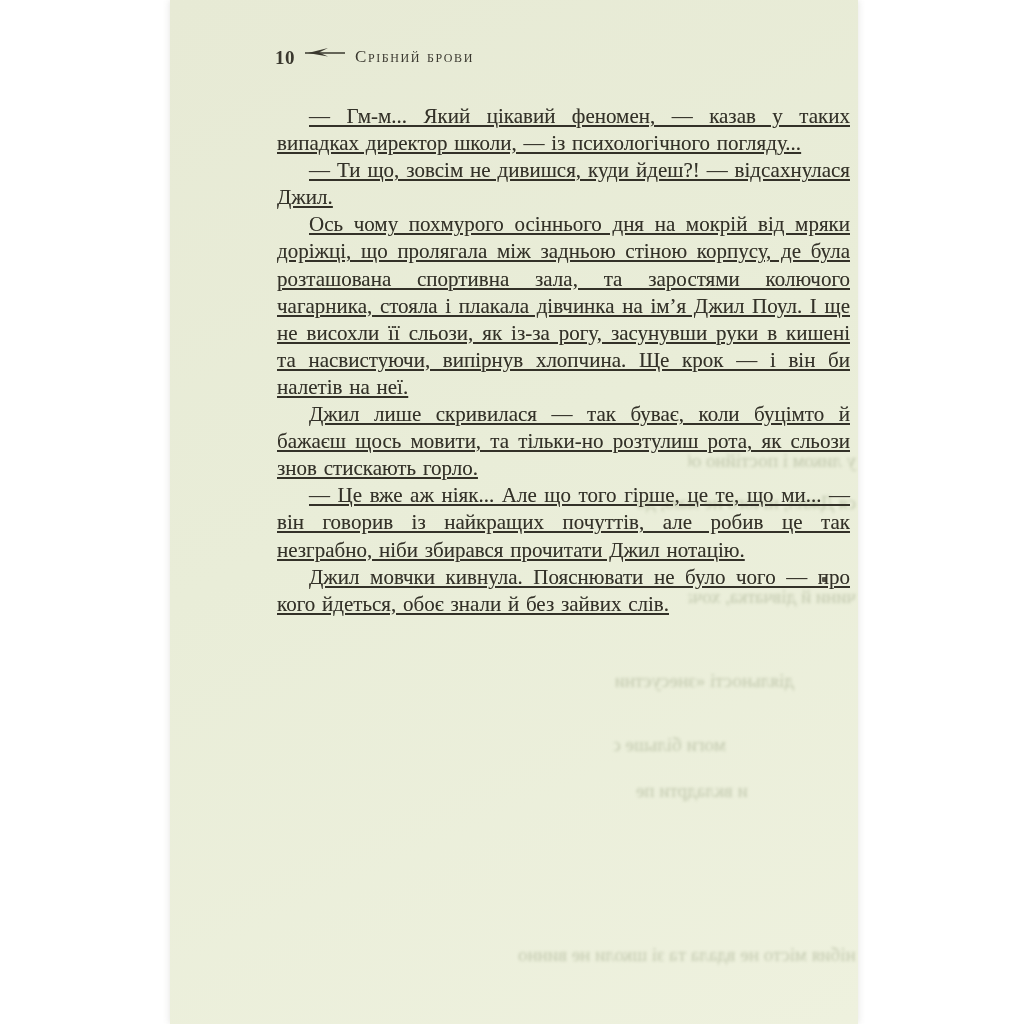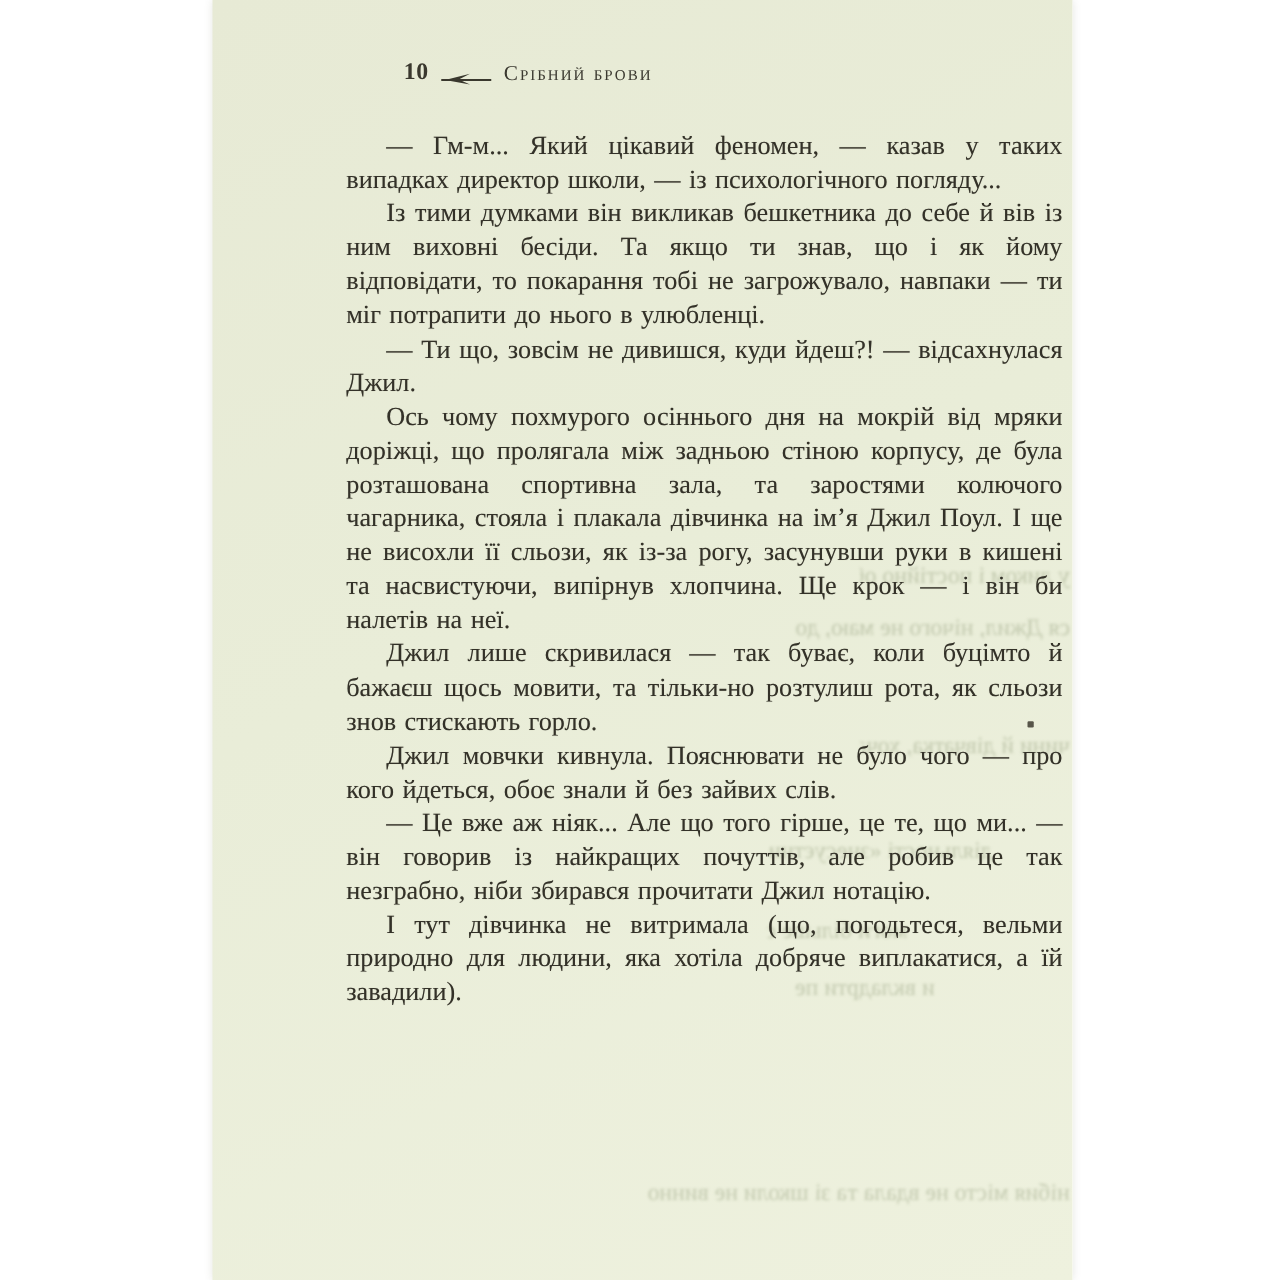--- a/index.html
+++ b/index.html
@@ -23,24 +23,23 @@
     box-shadow: 0 0 7px rgba(90, 95, 70, 0.18);
     overflow: hidden;
   }
 
   
   .running-head {
     position: absolute;
     left: 105px;
     top: 47px;
     display: flex;
-    align-items: flex-end;
+    align-items: flex-start;
     gap: 9px;
     color: #3a382e;
-    margin-left: 48px;
   }
   .page-number {
     font-size: 19px;
     font-weight: bold;
     letter-spacing: 0.5px;
   }
   .head-arrow {
     width: 42px;
     height: 11px;
     display: block;
@@ -57,20 +56,21 @@
     position: absolute;
     left: 107px;
     top: 103px;
     width: 573px;
     font-size: 21px;
     line-height: 27.1px;
     color: #333128;
     text-align: justify;
     word-spacing: 1.5px;
     text-shadow: 0 0 0.6px rgba(55, 52, 40, 0.35);
+    text-decoration: underline;
   }
   .page-text p {
     margin: 0;
     padding: 0;
     text-indent: 32px;
   }
 
   
   .ghost {
     position: absolute;
@@ -122,22 +122,20 @@
   <span class="ghost g3">чини й дівчатка, хоча деякі посла</span>
   <span class="ghost g4">діяльності «знесуєтних» тром</span>
   <span class="ghost g5">моги більше с</span>
   <span class="ghost g6">и вкладрти пе</span>
   <span class="ghost g7">нібия місто не вдала та зі школи не винно</span>
 
   <span class="ink-speck"></span>
 
   <div class="page-text">
     <p>— Гм-м... Який цікавий феномен, — казав у таких випадках директор школи, — із психологічного погляду...</p>
-    <p>Із тими думками він викликав бешкетника до себе й вів із ним виховні бесіди. Та якщо ти знав, що і як йому відповідати, то покарання тобі не загрожувало, навпаки — ти міг потрапити до нього в улюбленці.</p>
     <p>— Ти що, зовсім не дивишся, куди йдеш?! — відсахнулася Джил.</p>
     <p>Ось чому похмурого осіннього дня на мокрій від мряки доріжці, що пролягала між задньою стіною корпусу, де була розташована спортивна зала, та заростями колючого чагарника, стояла і плакала дівчинка на ім’я Джил Поул. І ще не висохли її сльози, як із-за рогу, засунувши руки в кишені та насвистуючи, випірнув хлопчина. Ще крок — і він би налетів на неї.</p>
     <p>Джил лише скривилася — так буває, коли буцімто й бажаєш щось мовити, та тільки-но розтулиш рота, як сльози знов стискають горло.</p>
+    <p>— Це вже аж ніяк... Але що того гірше, це те, що ми... — він говорив із найкращих почуттів, але робив це так незграбно, ніби збирався прочитати Джил нотацію.</p>
     <p>Джил мовчки кивнула. Пояснювати не було чого — про кого йдеться, обоє знали й без зайвих слів.</p>
-    <p>— Це вже аж ніяк... Але що того гірше, це те, що ми... — він говорив із найкращих почуттів, але робив це так незграбно, ніби збирався прочитати Джил нотацію.</p>
-    <p>І тут дівчинка не витримала (що, погодьтеся, вельми природно для людини, яка хотіла добряче виплакатися, а їй завадили).</p>
   </div>
 
 </div>
 
 </body></html>

